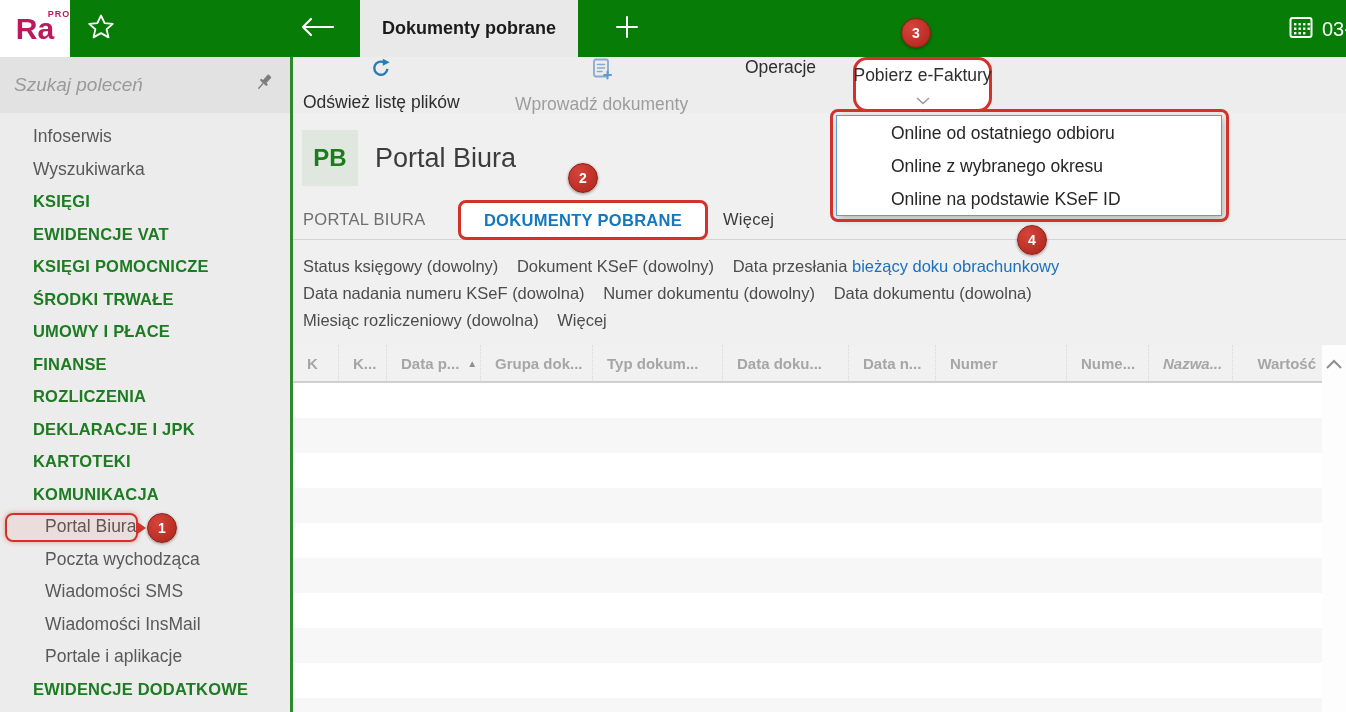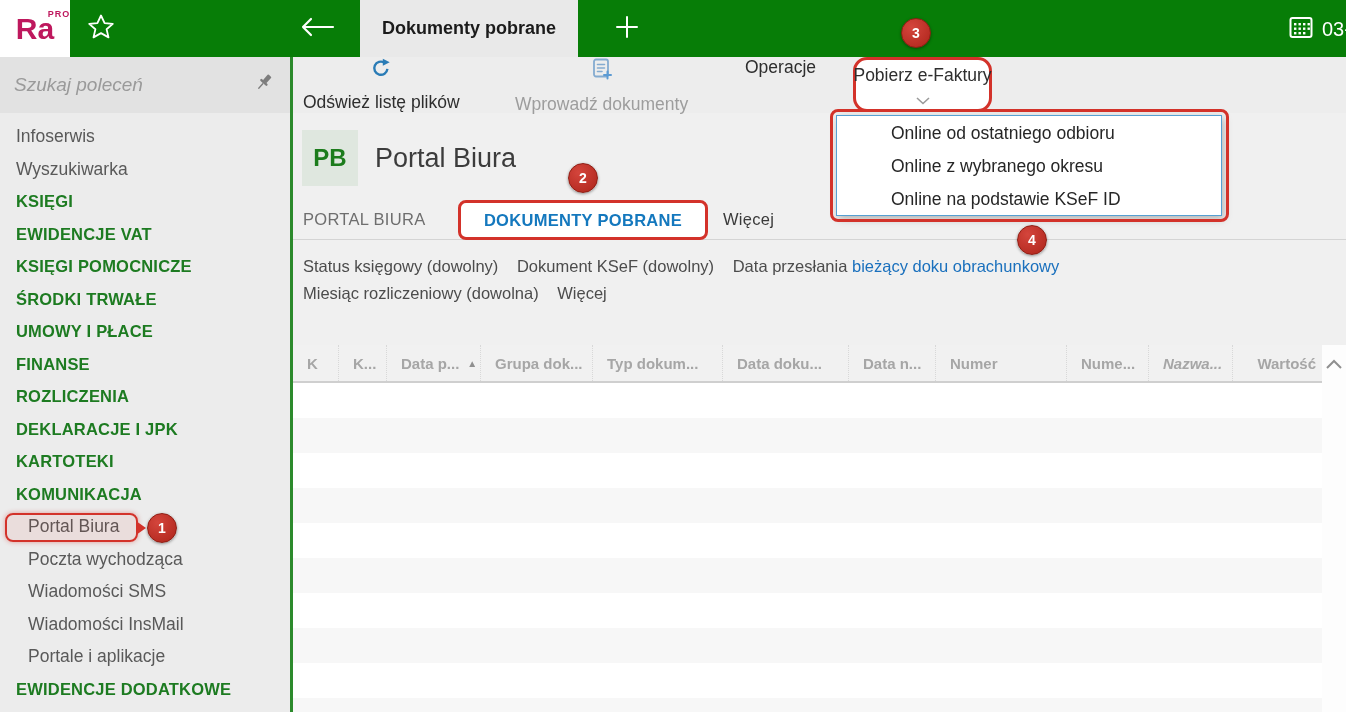--- a/index.html
+++ b/index.html
@@ -20,21 +20,21 @@
   .plus-btn { left:612px; top:14px; width:30px; height:30px; }
   .clock { position:absolute; left:1288px; top:14px; width:58px; overflow:hidden; display:flex; align-items:center;
            gap:8px; color:#ffffff; font-size:20px; white-space:nowrap; }
 
   
   .sidebar { position:absolute; left:0; top:57px; width:290px; height:655px; background:#ececec; }
   .search { height:56px; background:#e2e2e2; display:flex; align-items:center; padding:0 14px; }
   .search-text { flex:1; font-style:italic; font-size:19px; color:#9a9a9a; }
   .nav { padding-top:7px; }
   .nav-item { height:32.5px; line-height:32.5px; padding-left:16px; font-size:17.5px; color:#595959;
-              white-space:nowrap; cursor:pointer; }
+              white-space:nowrap; cursor:pointer;margin-left:17px; }
   .nav-item.cat { color:#1d7b21; font-weight:bold; font-size:16.5px; letter-spacing:.2px; }
   .nav-item.sub { padding-left:28px; }
   .divider { position:absolute; left:290px; top:57px; width:3px; height:655px; background:#2c8a2c; }
 
   
   .content { position:absolute; left:293px; top:57px; width:1053px; height:655px; background:#f0f0f0; }
   .toolbar { position:absolute; left:0; top:0; width:1053px; height:56px; background:#ededed; }
   .tool-item { position:absolute; top:0; height:56px; display:flex; align-items:center; gap:8px;
                font-size:17.5px; color:#2e2e2e; cursor:pointer; white-space:nowrap;flex-direction:column; }
   .tool-refresh { left:10px; }
@@ -237,20 +237,25 @@
     <div class="mtab mtab-more">Więcej</div>
   </div>
 
   <div class="filters">
     <div class="frow">
       <span class="fitem">Status księgowy (dowolny)</span>
       <span class="fitem">Dokument KSeF (dowolny)</span>
       <span><span>Data przesłania</span> <span class="flink">bieżący doku obrachunkowy</span></span>
     </div>
     <div class="frow">
+      <span class="fitem">Data nadania numeru KSeF (dowolna)</span>
+      <span class="fitem">Numer dokumentu (dowolny)</span>
+      <span class="fitem">Data dokumentu (dowolna)</span>
+    </div>
+    <div class="frow">
       <span class="fitem">Miesiąc rozliczeniowy (dowolna)</span>
       <span class="fitem">Więcej</span>
     </div>
   </div>
 
   <div class="thead">
     <div class="th" style="width:45px;">
         <span>K</span>
       </div>
     <div class="th" style="width:48px;">

